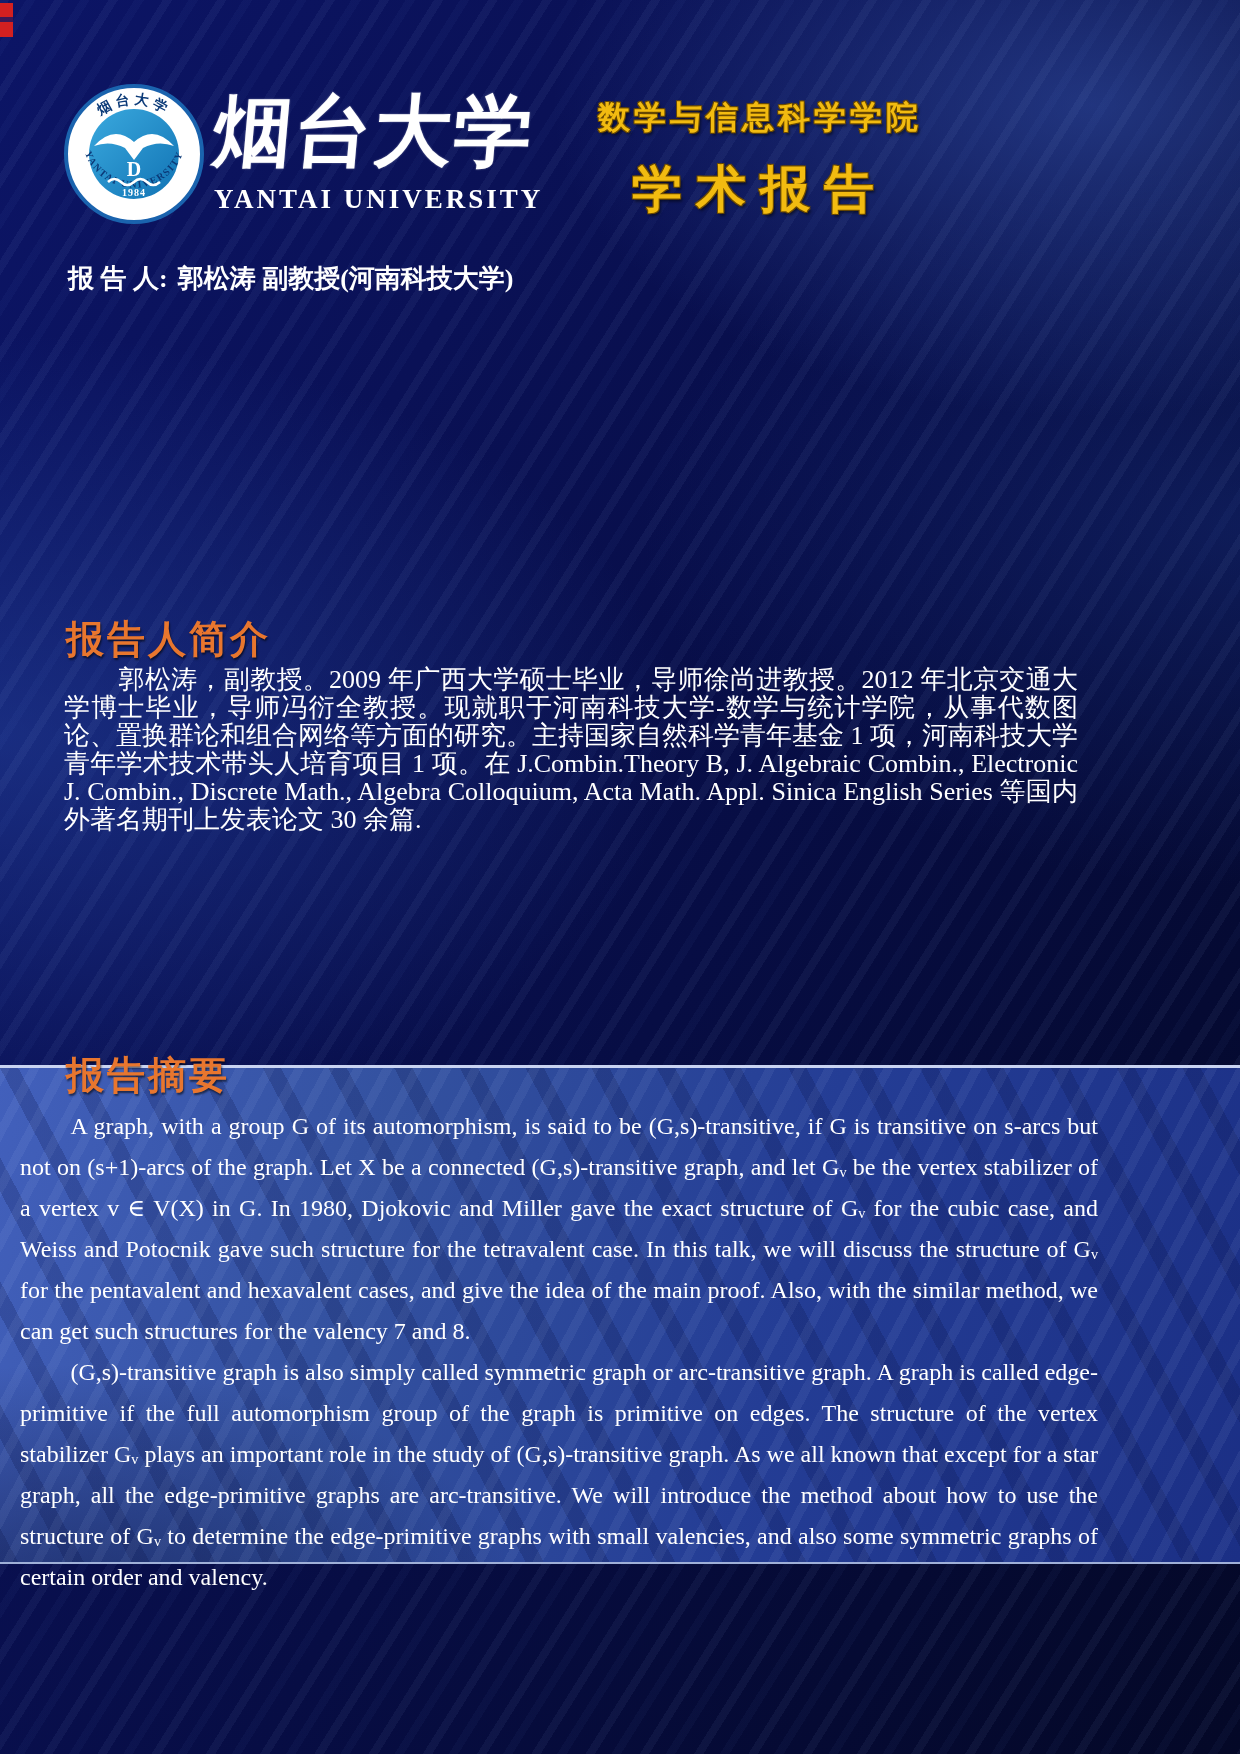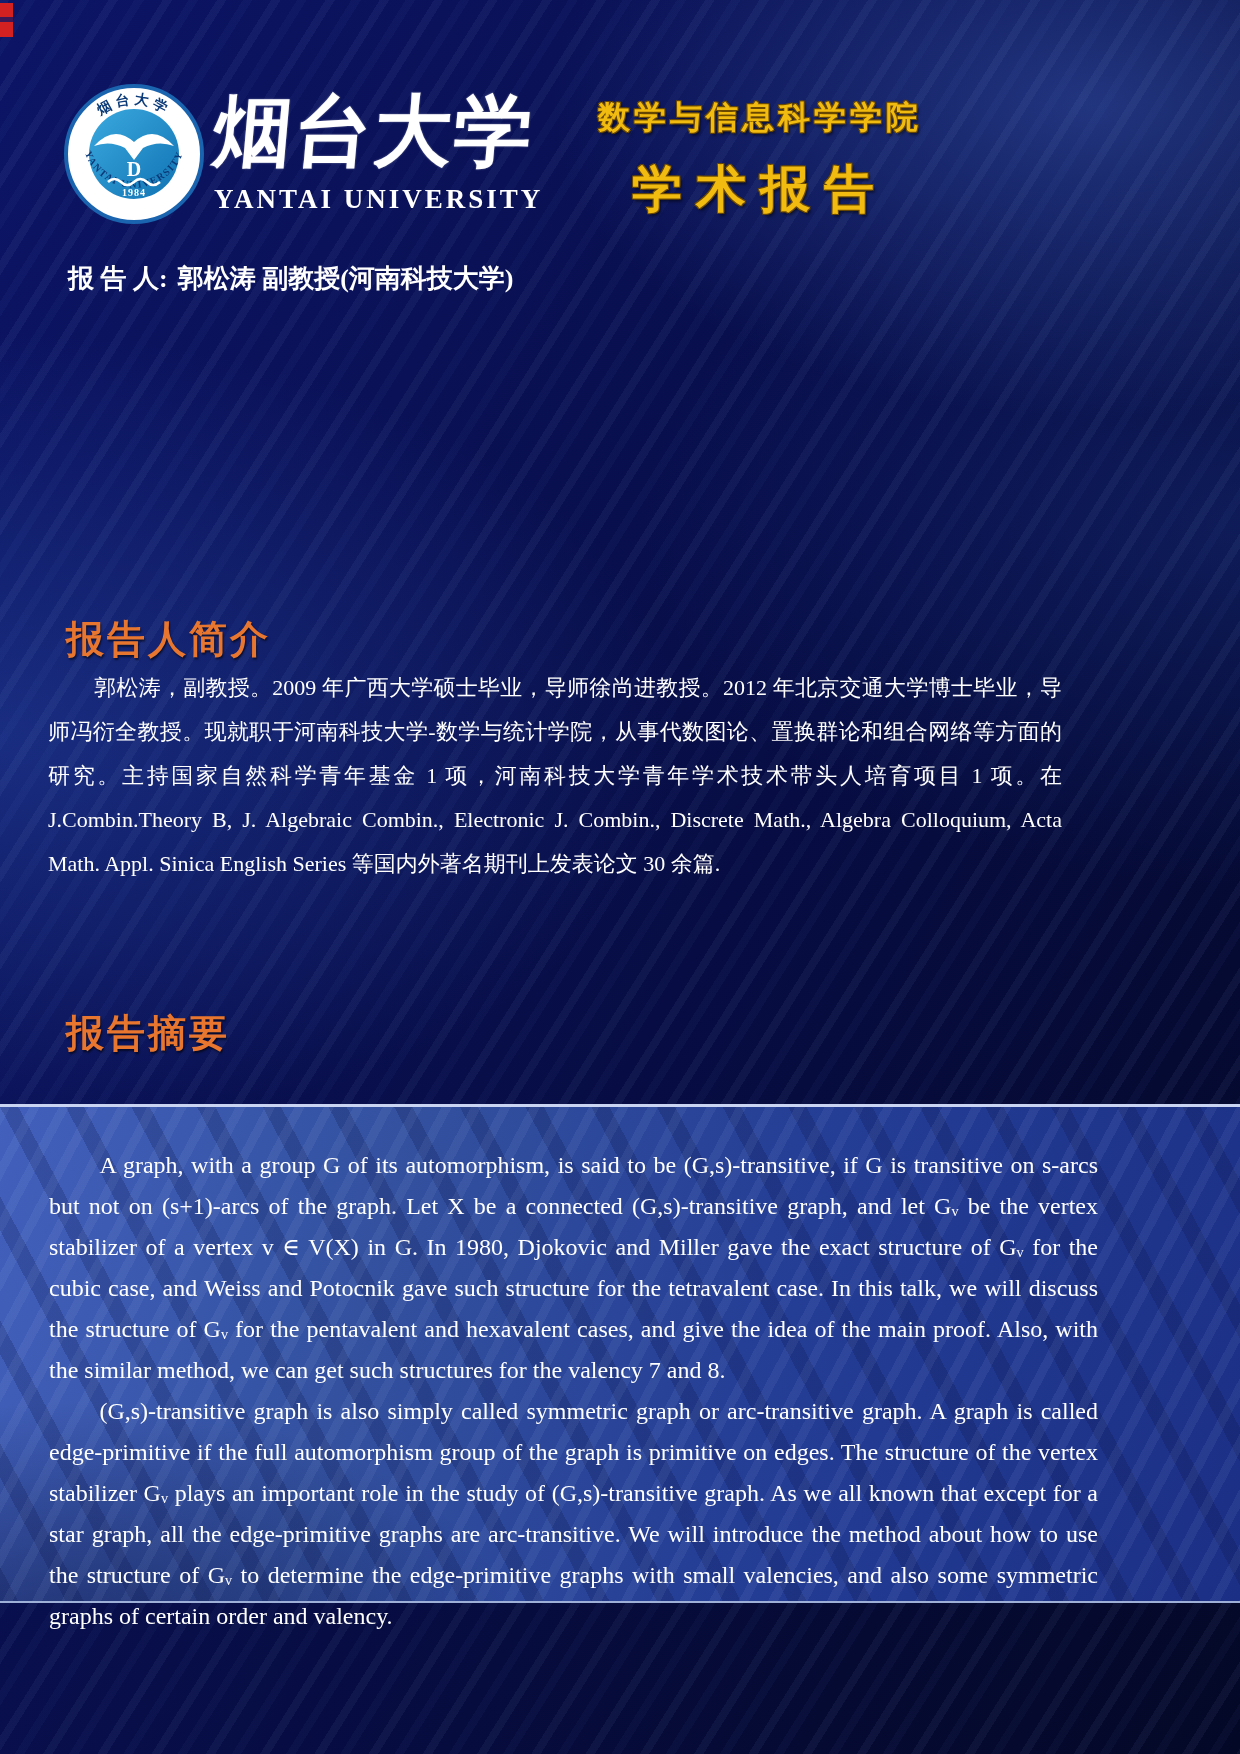--- a/index.html
+++ b/index.html
@@ -51,33 +51,33 @@
   .info{position:absolute;left:68px;top:262px;width:1110px;color:#fff;}
   .info-row{font-size:26px;line-height:34px;margin-bottom:24px;white-space:nowrap;font-weight:600;}
   .info-label{margin-right:10px;}
   
   .sec-heading{
     position:absolute;left:66px;margin:0;color:#e8762e;font-weight:700;
     font-size:38px;letter-spacing:3px;z-index:3;white-space:nowrap;
     text-shadow:1px 2px 2px rgba(0,0,0,0.55);
   }
   .bio-heading{top:614px;}
-  .abstract-heading{top:1008px;}
+  .abstract-heading{top:1050px;}
   
   .bio-text{
-    position:absolute;left:48px;top:666px;width:1014px;margin:0;color:#fff;
-    font-size:22px;line-height:44px;text-align:justify;text-indent:2.1em;
+    position:absolute;left:64px;top:666px;width:1014px;margin:0;color:#fff;
+    font-size:26px;line-height:28px;text-align:justify;text-indent:2.1em;
   }
   
   .abstract-panel{
-    position:absolute;left:0;top:1104px;width:1240px;height:499px;z-index:1;
+    position:absolute;left:0;top:1065px;width:1240px;height:499px;z-index:1;
     box-sizing:border-box;
     border-top:3px solid #c9d4f2;
     border-bottom:2px solid #9fb0d8;
-    padding:38px 142px 0 49px;
+    padding:38px 142px 0 20px;
     background-image:
       repeating-linear-gradient(118deg, rgba(190,210,255,0.07) 0 9px, transparent 9px 26px),
       repeating-linear-gradient(62deg, rgba(10,18,70,0.22) 0 16px, rgba(10,18,70,0) 16px 58px),
       radial-gradient(ellipse 720px 400px at 6% 110%, rgba(8,16,60,0.55), transparent 62%),
       linear-gradient(104deg,#4260bc 0%,#33519f 30%,#243d95 62%,#1b2f85 100%);
   }
   .abs-p{
     margin:0;color:#fff;font-size:24px;line-height:41px;
     text-align:justify;text-indent:2.1em;
   }

